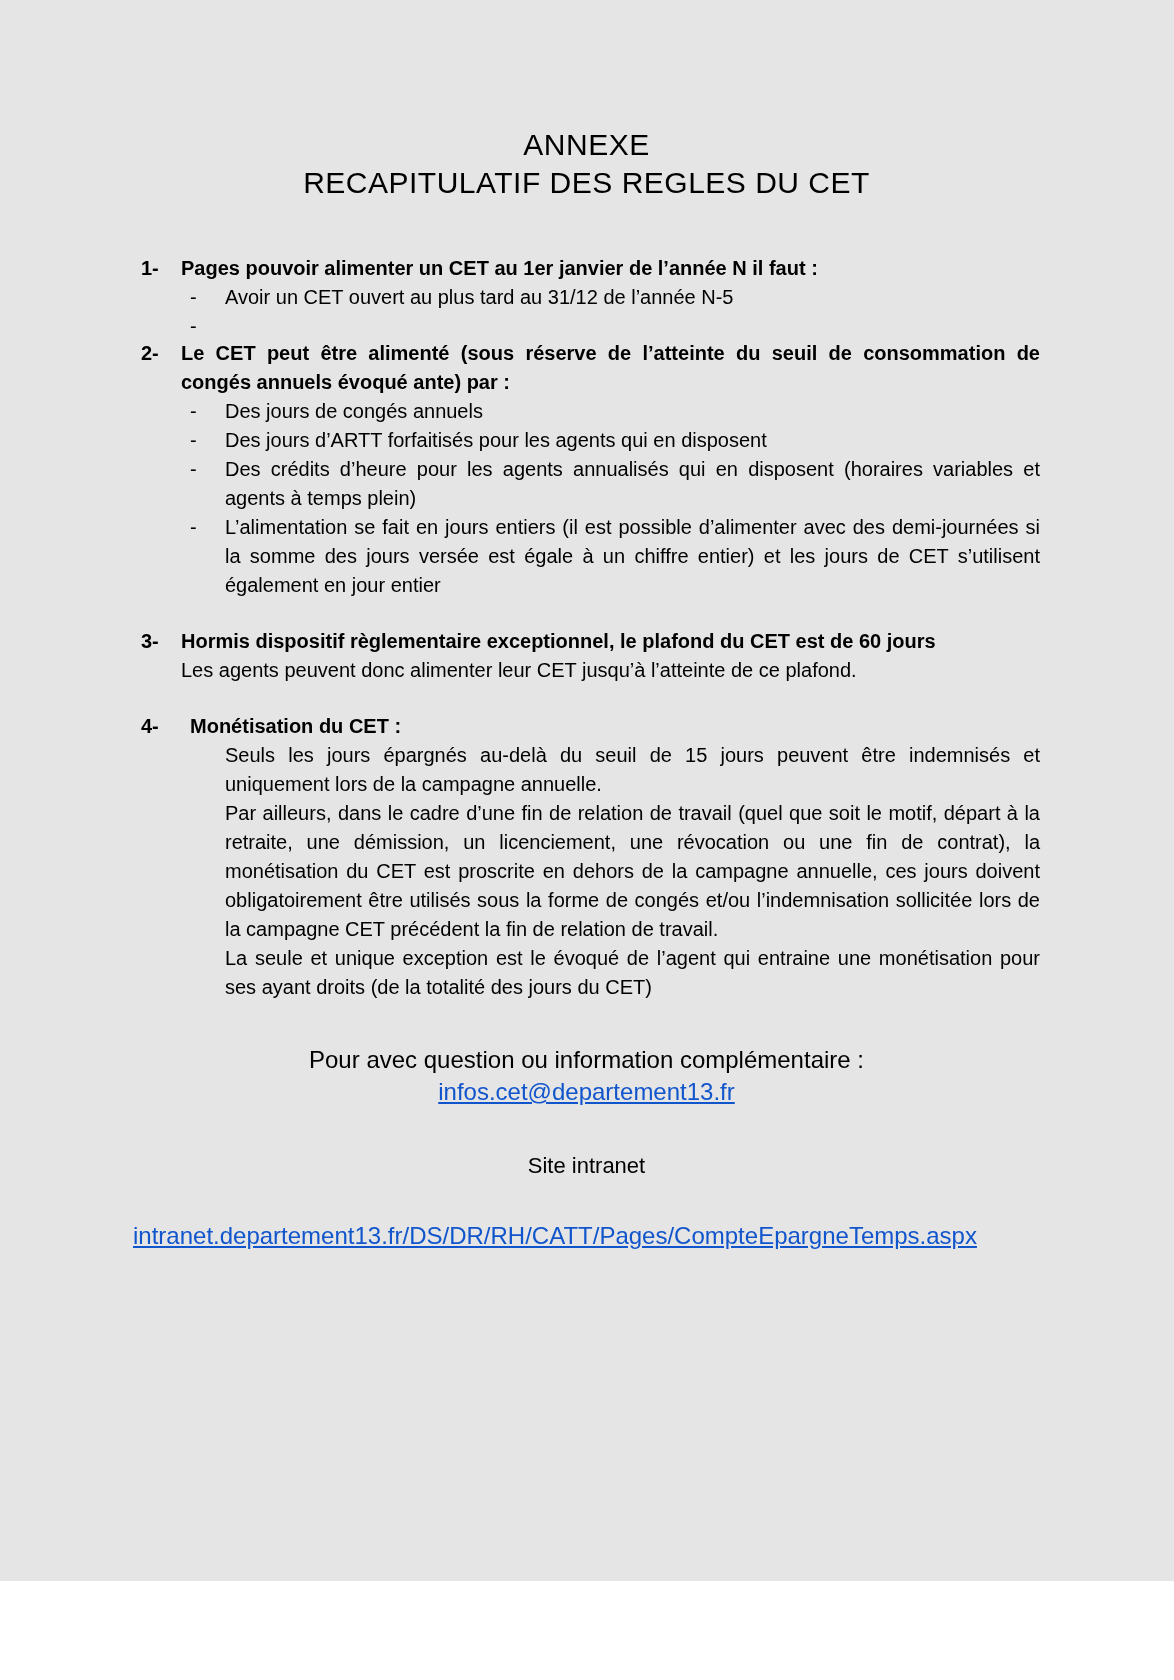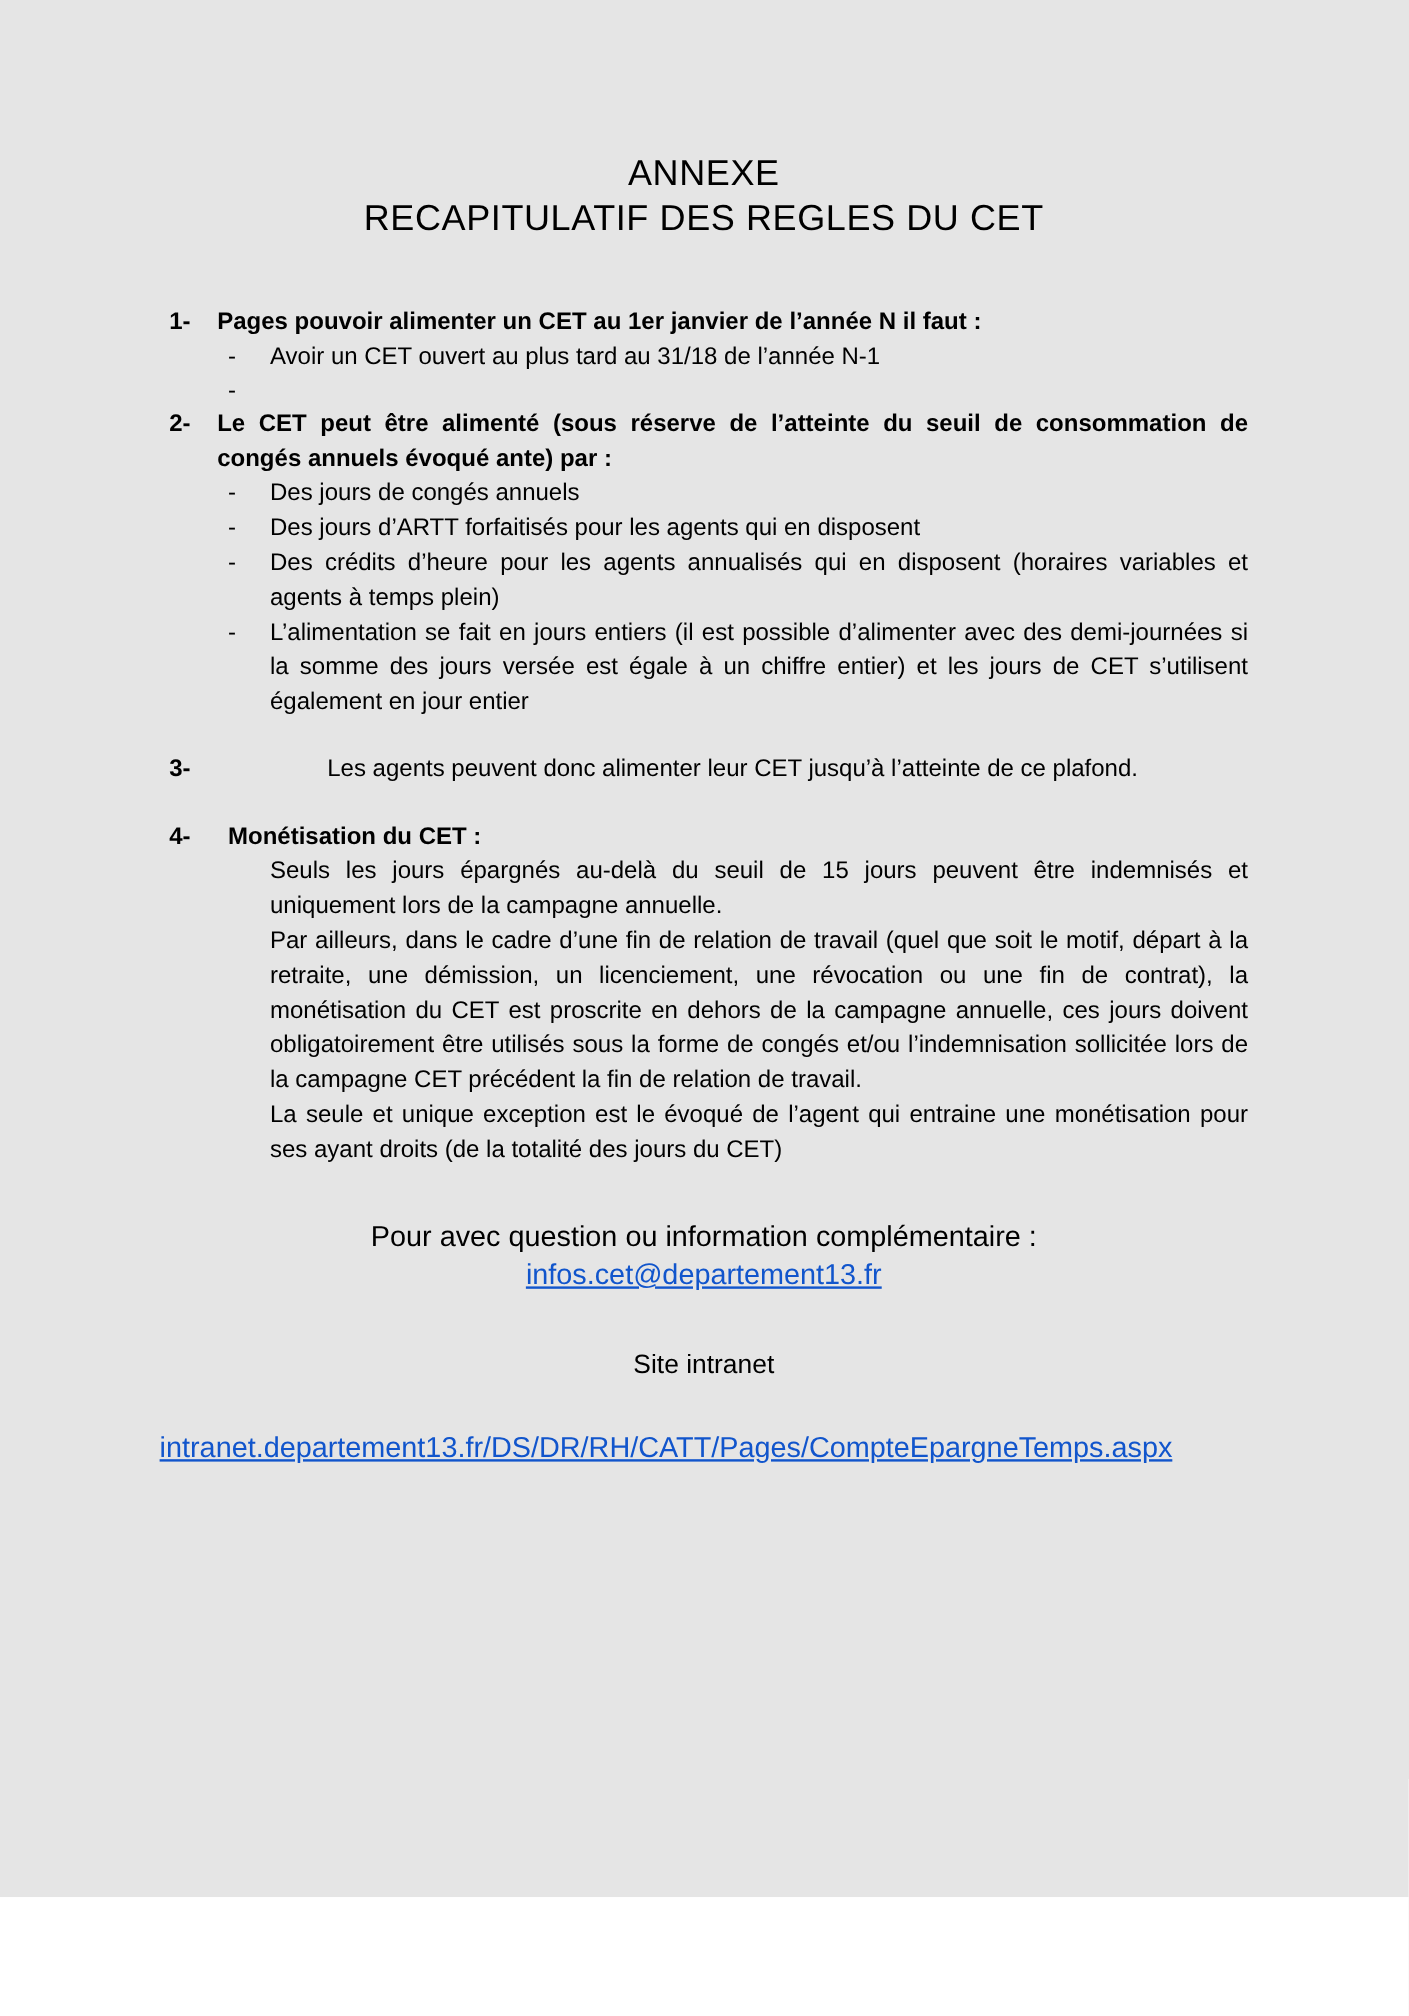--- a/index.html
+++ b/index.html
@@ -52,21 +52,20 @@
     position: relative;
     padding-left: 92px;
     text-align: justify;
   }
   .bullet .dash {
     position: absolute;
     left: 57px;
   }
   .sec-body {
     padding-left: 48px;
-    text-align: center;
   }
   .para {
     padding-left: 92px;
     text-align: justify;
   }
   .contact-intro {
     margin-top: 42px;
     text-align: center;
     font-size: 24px;
     line-height: 32px;
@@ -107,21 +106,21 @@
 
     <div class="sections">
 
       <div class="section">
         <div class="sec-head">
           <span class="sec-num">1-</span>
           <span>Pages pouvoir alimenter un CET au 1er janvier de l’année N il faut :</span>
         </div>
         <div class="bullet">
           <span class="dash">-</span>
-          <span>Avoir un CET ouvert au plus tard au 31/18 de l’année N-1</span>
+          <span>Avoir un CET ouvert au plus tard au 31/12 de l’année N-5</span>
         </div>
         <div class="bullet">
           <span class="dash">-</span>
         </div>
       </div>
 
       <div class="section">
         <div class="sec-head">
           <span class="sec-num">2-</span>
           <span>Le CET peut être alimenté (sous réserve de l’atteinte du seuil de consommation de congés annuels évoqué ante) par :</span>
@@ -140,20 +139,21 @@
         </div>
         <div class="bullet">
           <span class="dash">-</span>
           <span>L’alimentation se fait en jours entiers (il est possible d’alimenter avec des demi-journées si la somme des jours versée est égale à un chiffre entier) et les jours de CET s’utilisent également en jour entier</span>
         </div>
       </div>
 
       <div class="section">
         <div class="sec-head">
           <span class="sec-num">3-</span>
+          <span>Hormis dispositif règlementaire exceptionnel, le plafond du CET est de 60 jours</span>
         </div>
         <div class="sec-body">Les agents peuvent donc alimenter leur CET jusqu’à l’atteinte de ce plafond.</div>
       </div>
 
       <div class="section">
         <div class="sec-head sec-head--s4">
           <span class="sec-num">4-</span>
           <span>Monétisation du CET :</span>
         </div>
         <div class="para">Seuls les jours épargnés au-delà du seuil de 15 jours peuvent être indemnisés et uniquement lors de la campagne annuelle.</div>

